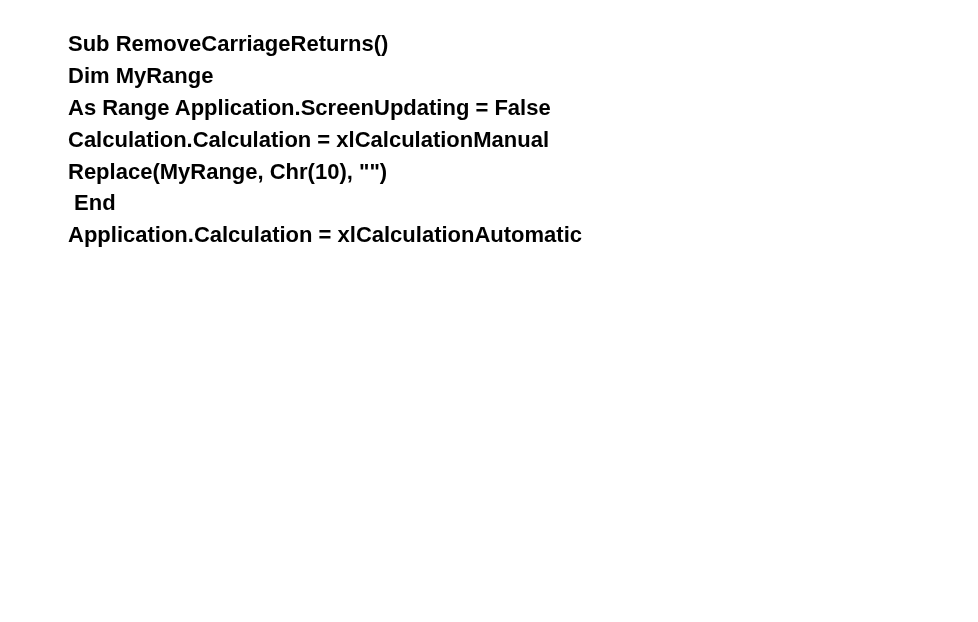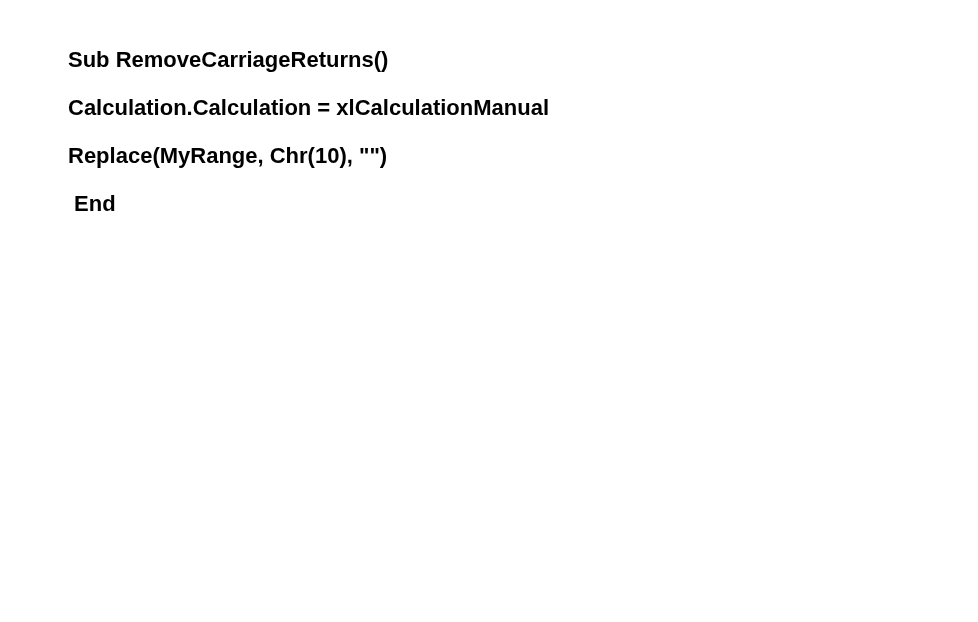--- a/index.html
+++ b/index.html
@@ -13,24 +13,26 @@
       background: #ffffff;
       font-family: Arial, Helvetica, sans-serif;
       font-weight: bold;
       font-size: 22px;
       color: #000000;
       padding: 28px 0 0 68px;
       line-height: 1.45;
     }
     .code-line {
       white-space: pre;
-      margin-top: 16px;
     }
   </style>
 </head>
 <body>
 
 <div>
   <div class="code-line">Sub RemoveCarriageReturns()</div>
+  <div class="code-line">Dim MyRange</div>
+  <div class="code-line">As Range Application.ScreenUpdating = False</div>
   <div class="code-line">Calculation.Calculation = xlCalculationManual</div>
   <div class="code-line">Replace(MyRange, Chr(10), "")</div>
   <div class="code-line"> End</div>
+  <div class="code-line">Application.Calculation = xlCalculationAutomatic</div>
 </div>
 
 </body></html>

